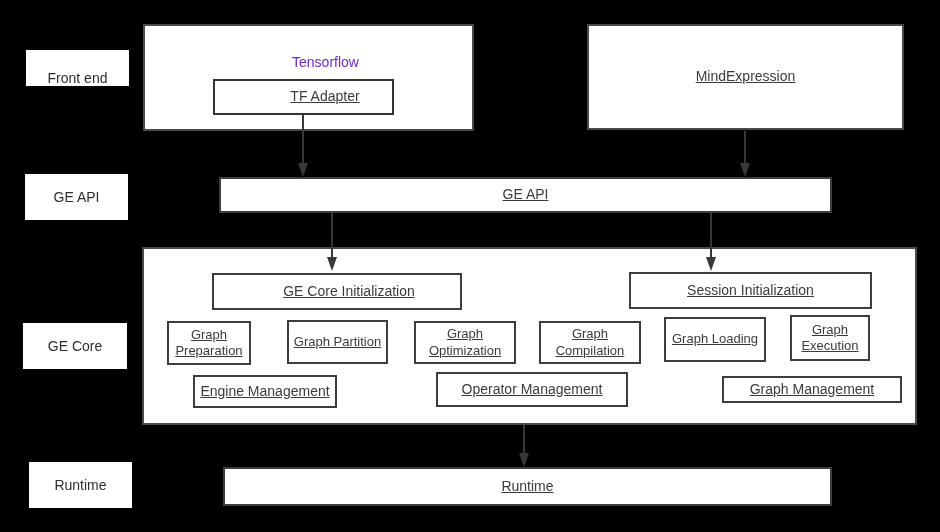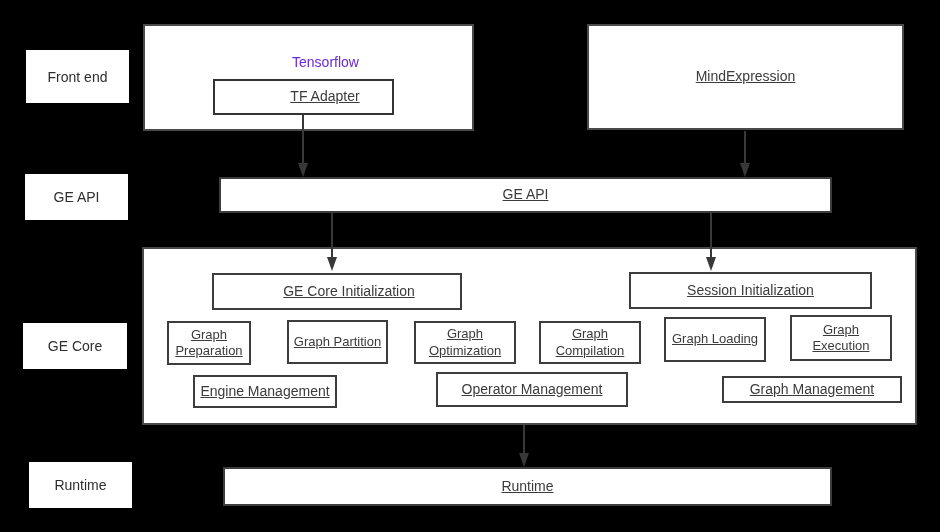--- a/index.html
+++ b/index.html
@@ -29,21 +29,21 @@
     position:absolute;width:0;height:0;z-index:6;
     border-left:5px solid transparent;border-right:5px solid transparent;
     border-top:14px solid #383838;
   }
 </style>
 </head>
 <body>
 
 <div id="canvas">
 
-  <div class="rail-label" style="left:26px;top:50px;width:103px;height:53px;">
+  <div class="rail-label" style="left:26px;top:50px;width:103px;height:36px;align-items:flex-end;">
     <span>Front end</span>
   </div>
   <div class="rail-label" style="left:25px;top:174px;width:103px;height:46px;">
     <span>GE API</span>
   </div>
   <div class="rail-label" style="left:23px;top:323px;width:104px;height:46px;">
     <span>GE Core</span>
   </div>
   <div class="rail-label" style="left:29px;top:462px;width:103px;height:46px;">
     <span>Runtime</span>
@@ -81,21 +81,21 @@
     </div>
     <div class="box stage" style="left:270px;top:72px;width:102px;height:43px;">
       <span>Graph Optimization</span>
     </div>
     <div class="box stage" style="left:395px;top:72px;width:102px;height:43px;">
       <span>Graph Compilation</span>
     </div>
     <div class="box stage" style="left:520px;top:68px;width:102px;height:45px;">
       <span>Graph Loading</span>
     </div>
-    <div class="box stage" style="left:646px;top:66px;width:102px;height:46px;">
+    <div class="box stage" style="left:646px;top:66px;width:80px;height:46px;">
       <span>Graph Execution</span>
     </div>
 
     <div class="box" style="left:49px;top:126px;width:144px;height:33px;">
       <span>Engine Management</span>
     </div>
     <div class="box" style="left:292px;top:123px;width:192px;height:35px;">
       <span>Operator Management</span>
     </div>
     <div class="box" style="left:578px;top:127px;width:180px;height:27px;">

